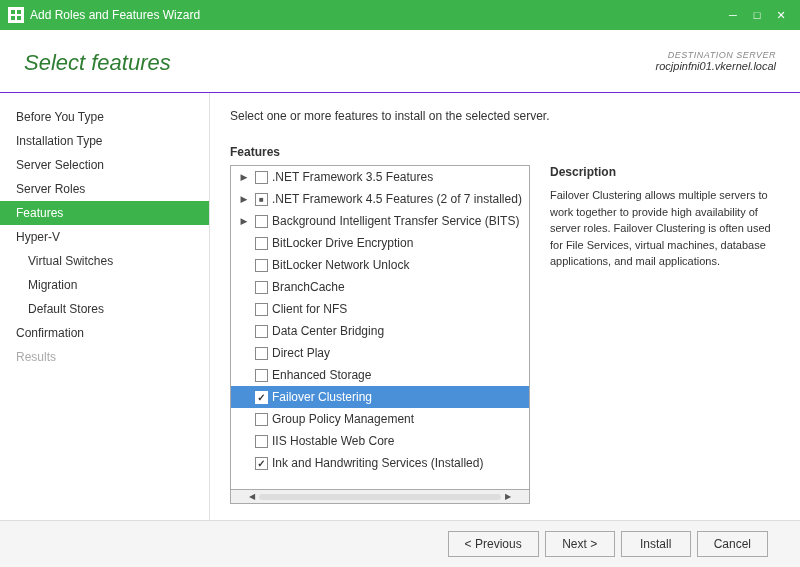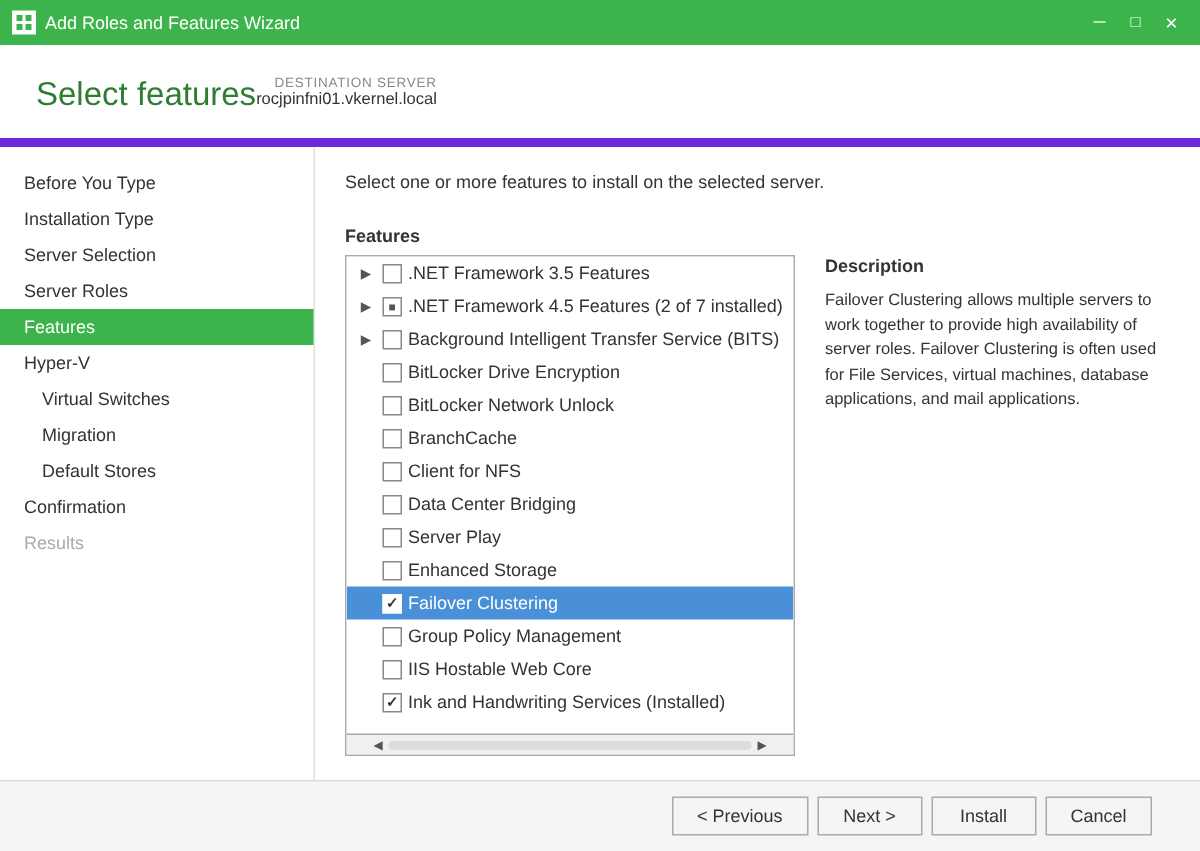--- a/index.html
+++ b/index.html
@@ -25,23 +25,25 @@
       display: flex;
       flex-direction: column;
       height: 537px;
       background: #fff;
     }
 
     
     .header-area {
       background: #fff;
       padding: 20px 24px 16px 24px;
-      border-bottom: 6px solid #6d28d9;
-      display: flex;
+      border-bottom: 1px solid #6d28d9;
+      display: flex;
+      justify-content: space-between;
       align-items: flex-start;
+      font-style: italic;
     }
     .page-title { font-size: 22px; color: #2e7d32; font-weight: 300; }
     .destination-server { text-align: right; font-size: 10px; color: #555; }
     .destination-server .label { font-size: 9px; color: #888; text-transform: uppercase; letter-spacing: 0.5px; }
     .destination-server .server-name { font-size: 11px; color: #333; }
 
     
     .content-area {
       display: flex;
       flex: 1;
@@ -297,21 +299,21 @@
                 <span>Client for NFS</span>
               </div>
               <div class="feature-item">
                 <div class="expand-arrow empty"></div>
                 <div class="checkbox"></div>
                 <span>Data Center Bridging</span>
               </div>
               <div class="feature-item">
                 <div class="expand-arrow empty"></div>
                 <div class="checkbox"></div>
-                <span>Server Play</span>
+                <span>Direct Play</span>
               </div>
               <div class="feature-item">
                 <div class="expand-arrow empty"></div>
                 <div class="checkbox"></div>
                 <span>Enhanced Storage</span>
               </div>
               <div class="feature-item selected">
                 <div class="expand-arrow empty"></div>
                 <div class="checkbox checked"></div>
                 <span>Failover Clustering</span>

